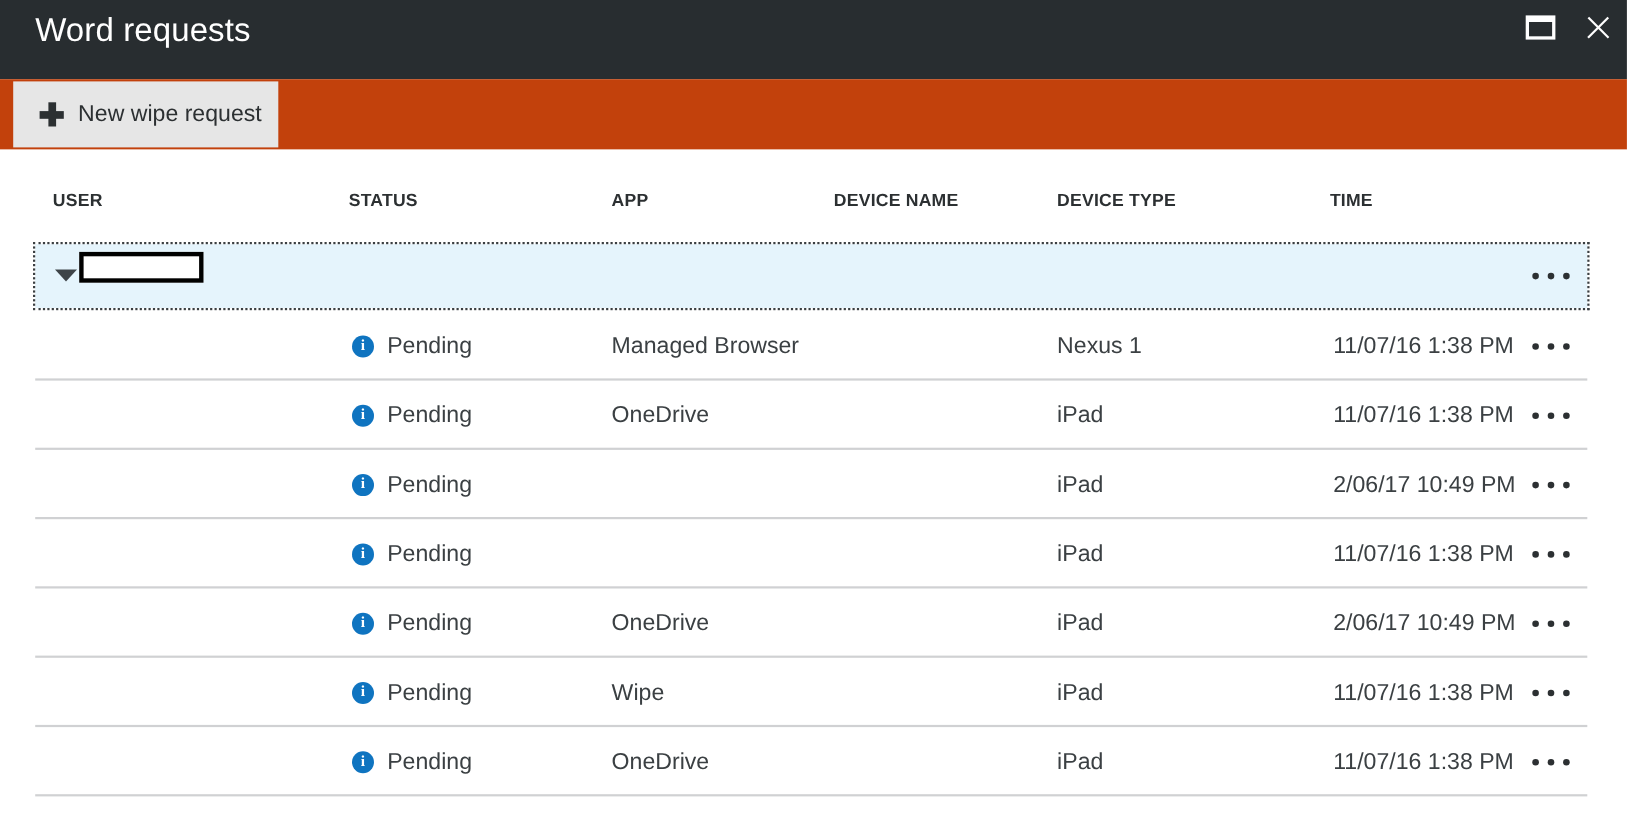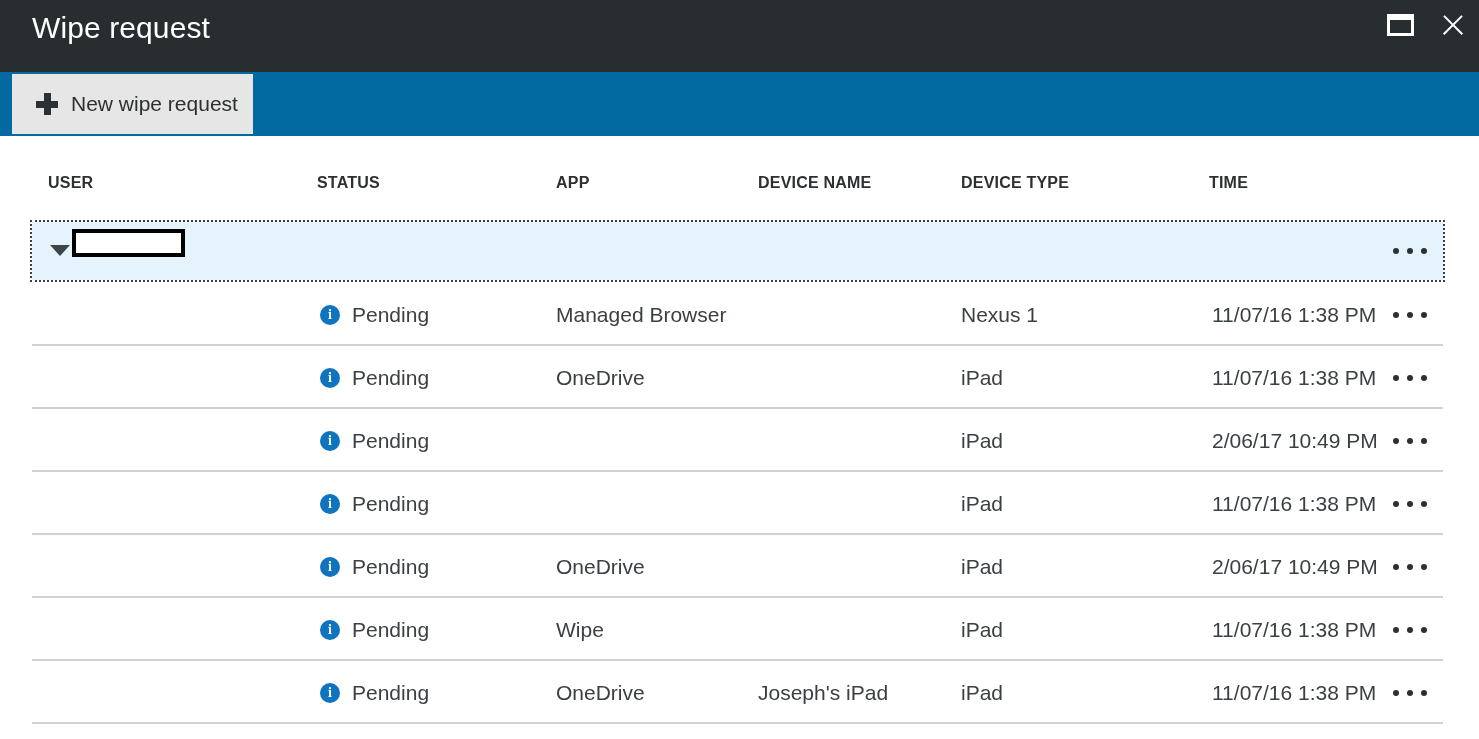--- a/index.html
+++ b/index.html
@@ -66,21 +66,21 @@
     background: #ffffff;
   }
   .close-glyph::before { transform: rotate(45deg); }
   .close-glyph::after  { transform: rotate(-45deg); }
 
   
   .commandbar {
     position: absolute;
     left: 0; top: 72px;
     width: 1479px; height: 64px;
-    background: #0369a1;
+    background: #c2410c;
   }
   .new-wipe-btn {
     position: absolute;
     left: 12px; top: 2px;
     width: 241px; height: 60px;
     background: #e6e6e6;
     display: flex;
     align-items: center;
     cursor: pointer;
   }
@@ -244,21 +244,21 @@
     background: #2c3032;
   }
   .dots span:nth-child(1) { left: 4px; }
   .dots span:nth-child(2) { left: 18px; }
   .dots span:nth-child(3) { left: 32px; }
 </style>
 </head>
 <body>
 
 <div class="titlebar">
-  <div class="titlebar-title">Wipe request</div>
+  <div class="titlebar-title">Word requests</div>
 
   <div class="win-btn win-btn-maximize">
     <div class="maximize-glyph"></div>
   </div>
 
   <div class="win-btn win-btn-close">
     <div class="close-glyph"></div>
   </div>
 </div>
 
@@ -404,21 +404,20 @@
     </div>
     <div class="row-divider"></div>
   </div>
 
   <div class="data-row" style="top:525px">
     <div class="cell cell-status">
       <span class="info-icon">i</span>
       <span>Pending</span>
     </div>
     <div class="cell cell-app">OneDrive</div>
-    <div class="cell cell-devicename">Joseph's iPad</div>
     <div class="cell cell-devicetype">iPad</div>
     <div class="cell cell-time">11/07/16 1:38 PM</div>
     <div class="row-ellipsis">
       <div class="dots">
           <span></span>
           <span></span>
           <span></span>
         </div>
     </div>
     <div class="row-divider"></div>

